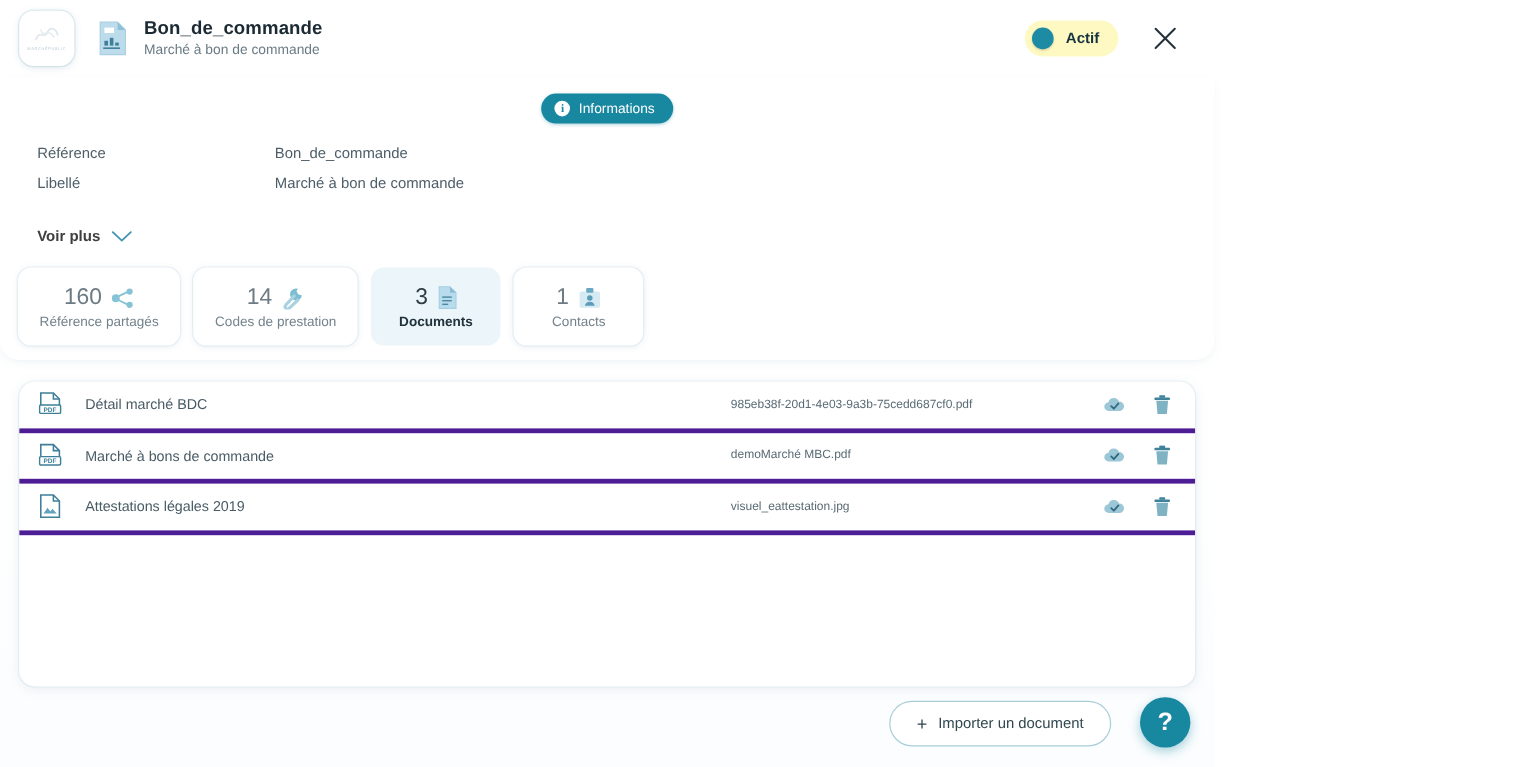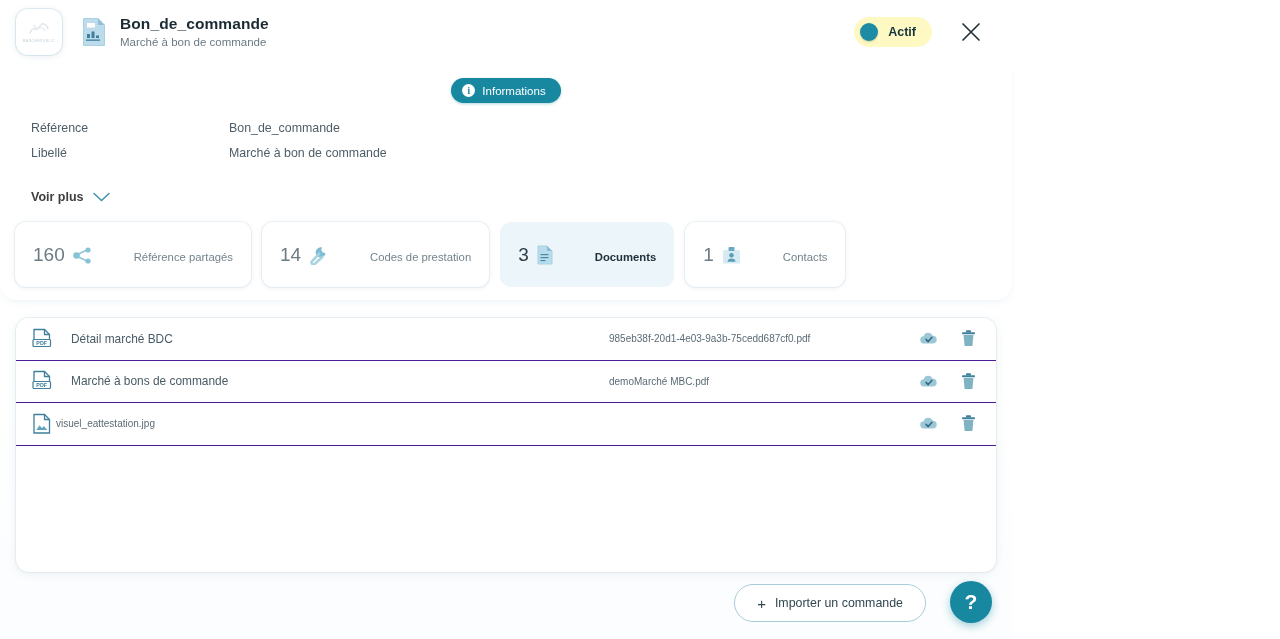--- a/index.html
+++ b/index.html
@@ -115,24 +115,23 @@
 
   
   .stats { display: flex; gap: 11px; padding: 17px 0 0 15px; }
   .stat-card {
     background: #ffffff;
     border-radius: 11px;
     box-shadow: 0 1px 5px rgba(120,150,170,.16), 0 0 0 1px rgba(235,243,247,.8);
     height: 65px;
     min-width: 108px;
     padding: 11px 18px 10px 18px;
-    display: flex; flex-direction: row; align-items: center;
+    display: flex; flex-direction: column; align-items: center;
     justify-content: center;
     cursor: pointer;
-    gap: 42px;
   }
   .stat-card.active {
     background: #ebf5fa;
     box-shadow: none;
   }
   .stat-top { display: flex; align-items: center; gap: 8px; }
   .stat-num {
     font-size: 19px; color: #6d7b84; font-weight: normal;
     line-height: 22px;
   }
@@ -148,21 +147,21 @@
     height: 254px;
     background: #ffffff;
     border-radius: 13px;
     box-shadow: 0 2px 10px rgba(120,150,170,.15), 0 0 0 1px rgba(234,243,247,.9);
     overflow: hidden;
   }
   .doc-row {
     display: flex; align-items: center;
     height: 42.5px;
     padding: 0 20px 0 16px;
-    border-bottom: 1px solid #4c1d95;
+    border-bottom: 4px solid #4c1d95;
     cursor: pointer;
   }
   .doc-icon { width: 24px; flex: 0 0 auto; display:flex; align-items:center;}
   .doc-name {
     font-size: 11.9px; color: #495b65;
     margin-left: 15px;
     width: 538px; flex: 0 0 auto;
   }
   .doc-file { font-size: 10px; color: #5a6b75; flex: 1 1 auto; }
   .doc-actions { display: flex; align-items: center; gap: 23px; }
@@ -383,20 +382,21 @@
     </div>
 
     <div class="doc-row">
       <div class="doc-icon">
         <svg width="20" height="22" viewBox="0 0 20 22">
           <path d="M2 1.5 H12.5 L17.5 6.5 V20 H2 Z" fill="#ffffff" stroke="#3f7f99" stroke-width="1.3"></path>
           <path d="M12.5 1.5 V6.5 H17.5" fill="none" stroke="#3f7f99" stroke-width="1.3"></path>
           <path d="M4.3 17 L7.6 12.2 L10 15.2 L11.8 13 L15.2 17 Z" fill="#5fa3bd"></path>
         </svg>
       </div>
+      <div class="doc-name">Attestations légales 2019</div>
       <div class="doc-file">visuel_eattestation.jpg</div>
       <div class="doc-actions">
         <span class="act-btn">
           <svg width="19" height="15" viewBox="0 0 19 15">
             <path d="M5 12.5 a3.6 3.6 0 0 1 -0.3 -7.2 a4.6 4.6 0 0 1 8.8 -0.6 a3.9 3.9 0 0 1 0.6 7.8 Z" fill="#9cc7d6"></path>
             <path d="M7 8.4 L9.2 10.6 L13 6.2" stroke="#2f6a80" stroke-width="1.5" fill="none" stroke-linecap="round" stroke-linejoin="round"></path>
           </svg>
         </span>
         <span class="act-btn">
           <svg width="15" height="17" viewBox="0 0 15 17">
@@ -405,18 +405,18 @@
             <path d="M2.6 5 H12.4 L11.4 16 H3.6 Z" fill="#7fb3c4"></path>
           </svg>
         </span>
       </div>
     </div>
 
   </div>
 
   <div class="import-btn">
     <span class="plus-glyph">+</span>
-    <span>Importer un commande</span>
+    <span>Importer un document</span>
   </div>
 
   <div class="help-fab">?</div>
 
 </div>
 
 </body></html>

